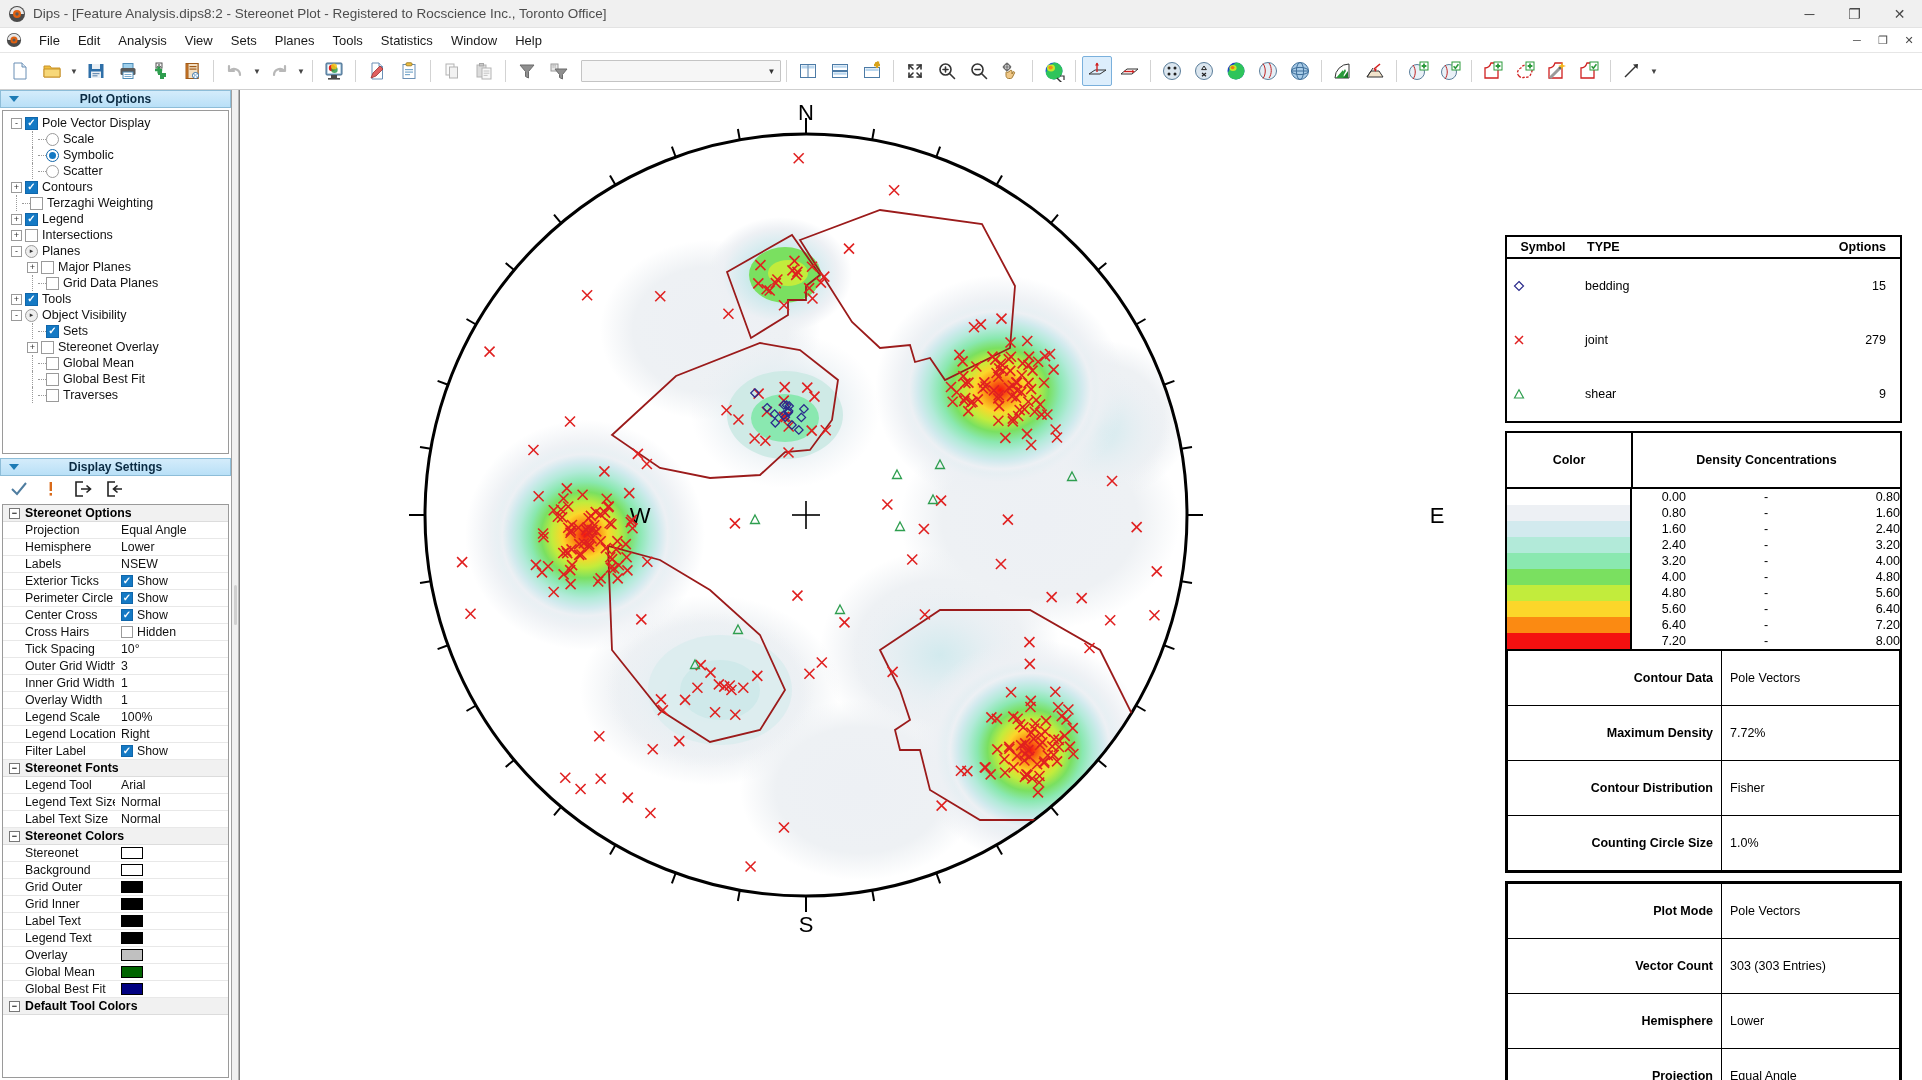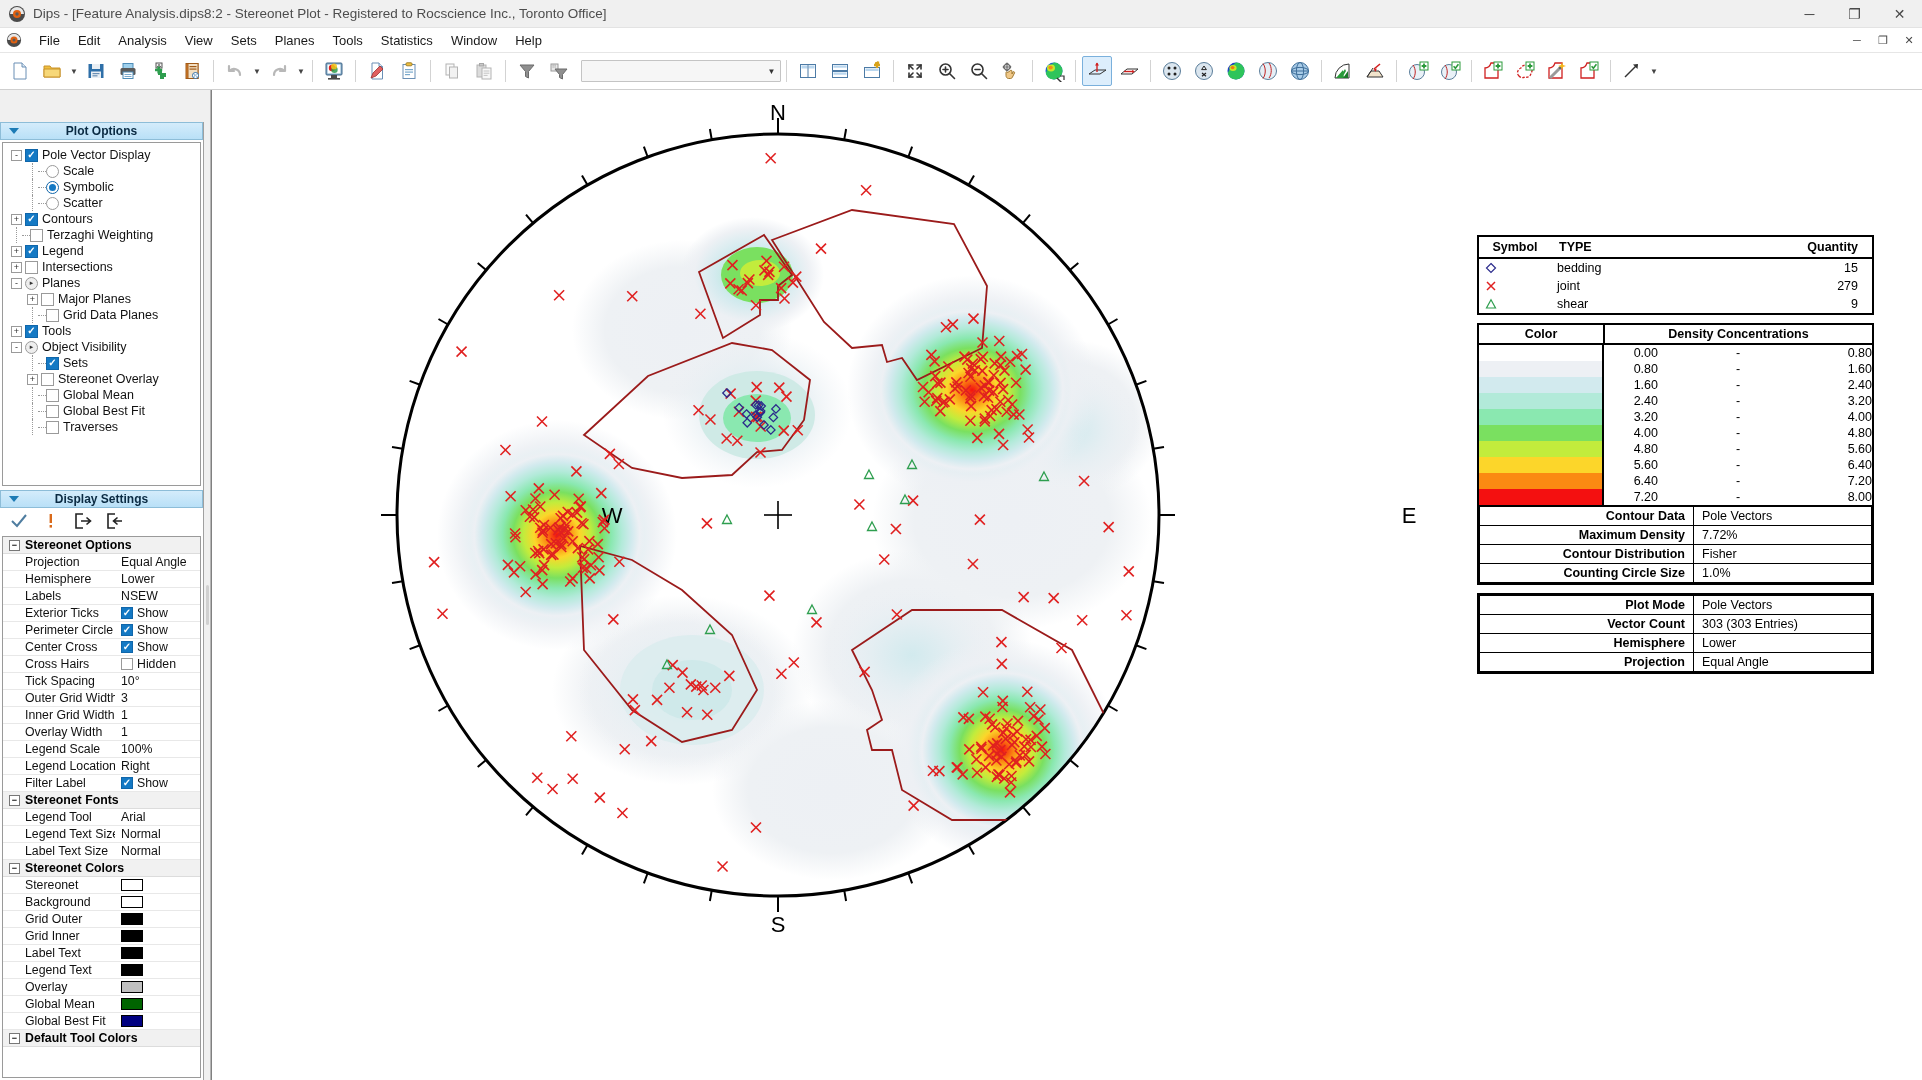--- a/index.html
+++ b/index.html
@@ -43,22 +43,22 @@
   .tbtn.active { background:#ddeefc; border-color:#7ab0dc; }
   .tsep { width:1px; height:22px; background:#d3d3d3; margin:0 5px; }
   .tcaret { width:12px; height:30px; display:flex; align-items:center; justify-content:center; font-size:8px; color:#444; }
   .tcombo { width: 200px; height:22px; border:1px solid #c4c4c4; background:#f6f6f6; margin-left:6px; border-radius:1px; }
   .tcombo .cb-arrow { float:right; width:17px; height:20px; display:flex; align-items:center; justify-content:center; font-size:8px; color:#333;}
 
   
   .main { display:flex; height: calc(1080px - 28px - 25px - 37px); }
 
   
-  .leftpane { width: 204px; background:#fff; display:flex; flex-direction:column;
-              border-right: 1px solid #a0a0a0; position:relative;margin-top:32px;}
+  .leftpane { width: 232px; background:#fff; display:flex; flex-direction:column;
+              border-right: 1px solid #a0a0a0; position:relative;}
   .paneheader {
     height: 18px; background: linear-gradient(#d4ecfb, #b9e0f7);
     border: 1px solid #8dbdd8; display:flex; align-items:center;
     font-weight:bold; font-size:12px; color:#0a2a42; justify-content:center; position:relative;
   }
   .paneheader .tri { position:absolute; left:8px; width:0;height:0;
      border-left:5px solid transparent;border-right:5px solid transparent;border-top:6px solid #1d7bb5;}
   .treebox { border:1px solid #9a9a9a; margin: 2px 2px 0 2px; flex: 0 0 auto; height: 344px; overflow:hidden; background:#fff;}
   .tree { padding: 4px 0 0 0; font-size: 12.5px; color:#111; }
   .tnode { display:flex; align-items:center; height:16px; white-space:nowrap; }
@@ -97,21 +97,21 @@
   .plotarea { flex:1; background:#fff; position:relative; border-left:1px solid #808080; }
   .splitter { width:7px; background:#f0f0f0; border-right:1px solid #b5b5b5; position:relative; }
   .splitter:after{content:"";position:absolute;left:2px;top:50%;width:3px;height:40px;background:#d0d0d0;border-radius:2px;}
 
   .stereo-wrap { position:absolute; left:0; top:0; width: 1272px; height: 950px;}
   .legend-wrap { position:absolute; left: 1265px; top: 145px; width: 400px; }
 
   
   .ltable { border:2px solid #000; background:#fff; margin-bottom:8px; width: 397px; }
   .ltable table { border-collapse:collapse; width:100%; font-size:12.5px; }
-  .ltable td, .ltable th { padding: 2px 6px; }
+  .ltable td, .ltable th { padding: 20px 6px; }
   .lhead th { font-weight:bold; font-size:12.5px; text-align:left; border-bottom:2px solid #000; padding:3px 8px;}
   .sym-cell { width: 72px; text-align:center !important; }
   .qty-cell { text-align:right !important; width: 80px; padding-right:14px !important;}
   .ctable td { border:1px solid #000; }
   .lbl-td { text-align:right; font-weight:bold; white-space:nowrap; width:214px; padding-right:8px !important;}
   .val-td { padding-left:8px !important;margin-top:39px; }
   .dens-head th { text-align:center; border-bottom:2px solid #000; font-weight:bold;}
   .dens-body { display:flex; }
   .colorbar { width: 125px; border-right:2px solid #000; display:flex; flex-direction:column;}
   .colorbar div { flex:1; }
@@ -2218,21 +2218,21 @@
     </div>
 
     <div class="legend-wrap">
 
       <div class="ltable">
         <table>
           <thead>
               <tr class="lhead">
             <th class="sym-cell">Symbol</th>
             <th>TYPE</th>
-            <th class="qty-cell">Quantity</th>
+            <th class="qty-cell">Options</th>
           </tr>
             </thead>
           <tbody id="symrows">
               <tr>
                 <td class="sym-cell">
                   <svg width="12" height="12" viewBox="0 0 12 12">
                     <polygon points="6,1.5 10.5,6 6,10.5 1.5,6" fill="none" stroke="#2b2b8c" stroke-width="1.2"></polygon>
                   </svg>
                 </td>
                 <td>bedding</td>

